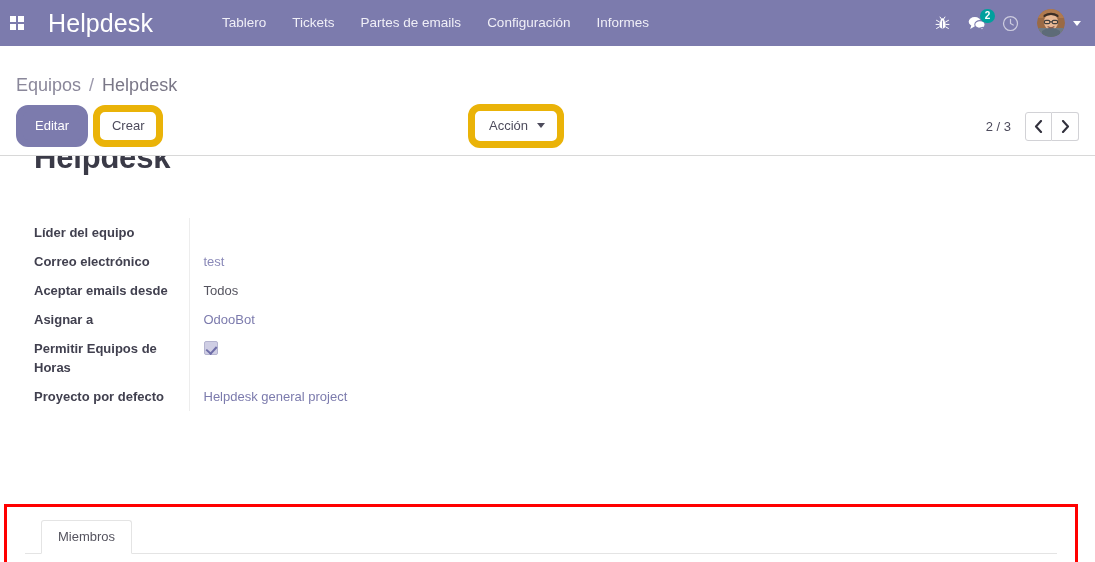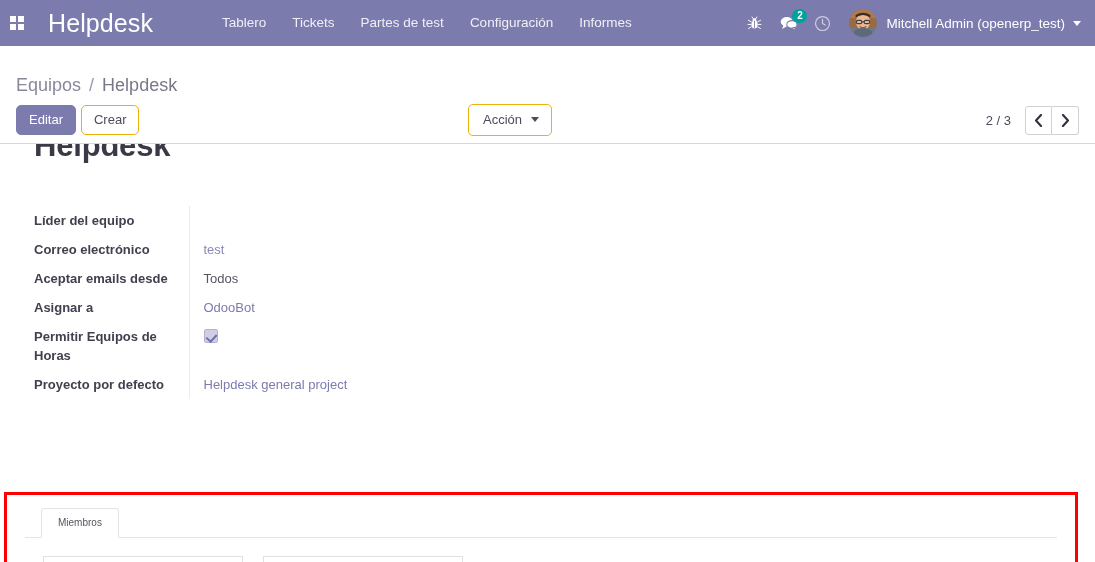--- a/index.html
+++ b/index.html
@@ -123,24 +123,24 @@
 
   .cp-row {
     display: flex;
     align-items: center;
     margin-top: 3px;
     position: relative;
   }
   .btn {
     font-size: 13px;
     padding: 5px 12px 6px 12px;
-    border: 1px solid #eab308;
+    border: 7px solid #eab308;
     background: #ffffff;
     color: #4d4b5c;
-    border-radius: 5px;
+    border-radius: 12px;
     cursor: pointer;
     line-height: 17px;
     white-space: nowrap;
   }
   .btn-primary {
     background: #7C7BAD;
     border-color: #7C7BAD;
     color: #ffffff;
   }
   .btn + .btn { margin-left: 5px; }
@@ -266,21 +266,21 @@
 
   .notebook {
     padding: 12px 18px 0 18px;
   }
   .tabs {
     display: flex;
     border-bottom: 1px solid #e4e4e4;
     padding-left: 16px;
   }
   .tab {
-    font-size: 10px;
+    font-size: 13px;
     color: #55545f;
     padding: 8px 16px 9px 16px;
     border: 1px solid #e4e4e4;
     border-bottom: 1px solid #ffffff;
     background: #ffffff;
     border-radius: 3px 3px 0 0;
     position: relative;
     bottom: -1px;
     cursor: pointer;
     white-space: nowrap;
@@ -317,21 +317,21 @@
       <i></i>
         <i></i>
         <i></i>
         <i></i>
     </span>
   </div>
   <div class="brand">Helpdesk</div>
 
   <div class="menu-item">Tablero</div>
   <div class="menu-item">Tickets</div>
-  <div class="menu-item">Partes de test</div>
+  <div class="menu-item">Partes de emails</div>
   <div class="menu-item">Configuración</div>
   <div class="menu-item">Informes</div>
 
   <div class="nav-right">
     <div class="nav-icon">
       <svg width="15" height="15" viewBox="0 0 16 16" aria-hidden="true">
         <ellipse cx="8" cy="9" rx="3.3" ry="4.3" fill="#ffffff"></ellipse>
         <ellipse cx="8" cy="4.4" rx="2" ry="1.9" fill="#ffffff"></ellipse>
         <rect x="7.6" y="5" width="0.9" height="8" fill="#7C7BAD"></rect>
         <path d="M4.6 6.2 L1.6 4.6 M4.3 9 L1.1 9 M4.6 11.6 L1.7 13.3 M11.4 6.2 L14.4 4.6 M11.7 9 L14.9 9 M11.4 11.6 L14.3 13.3 M6.6 2.9 L5.4 1.1 M9.4 2.9 L10.6 1.1" stroke="#ffffff" stroke-width="1.05" fill="none" stroke-linecap="round"></path>
@@ -367,21 +367,20 @@
             <ellipse cx="14" cy="13" rx="7" ry="8" fill="#e8b894"></ellipse>
             <path d="M5 22 Q14 15 23 22 L23 28 L5 28 Z" fill="#5d6b78"></path>
             <path d="M6.6 8.6 Q14 3.4 21.4 8.6 L21.4 6 Q14 1.6 6.6 6 Z" fill="#3b2d24"></path>
             <rect x="7.4" y="11.4" width="5.4" height="3.2" rx="1.4" fill="none" stroke="#42403f" stroke-width="1.1"></rect>
             <rect x="15.2" y="11.4" width="5.4" height="3.2" rx="1.4" fill="none" stroke="#42403f" stroke-width="1.1"></rect>
             <path d="M12.8 12.9 L15.2 12.9" stroke="#42403f" stroke-width="1.1"></path>
             <path d="M10.6 17.6 Q14 20.2 17.4 17.6" fill="none" stroke="#8a5a4a" stroke-width="1.2"></path>
           </g>
         </svg>
       </span>
-      <span class="user-name">Mitchell Admin (openerp_test)</span>
       <span class="caret-down"></span>
     </div>
   </div>
 </div>
 
 <div class="control-panel">
   <div class="breadcrumb">
     <span class="bc-link">Equipos</span>
     <span class="bc-sep">/</span>
     <span class="bc-current">Helpdesk</span>

